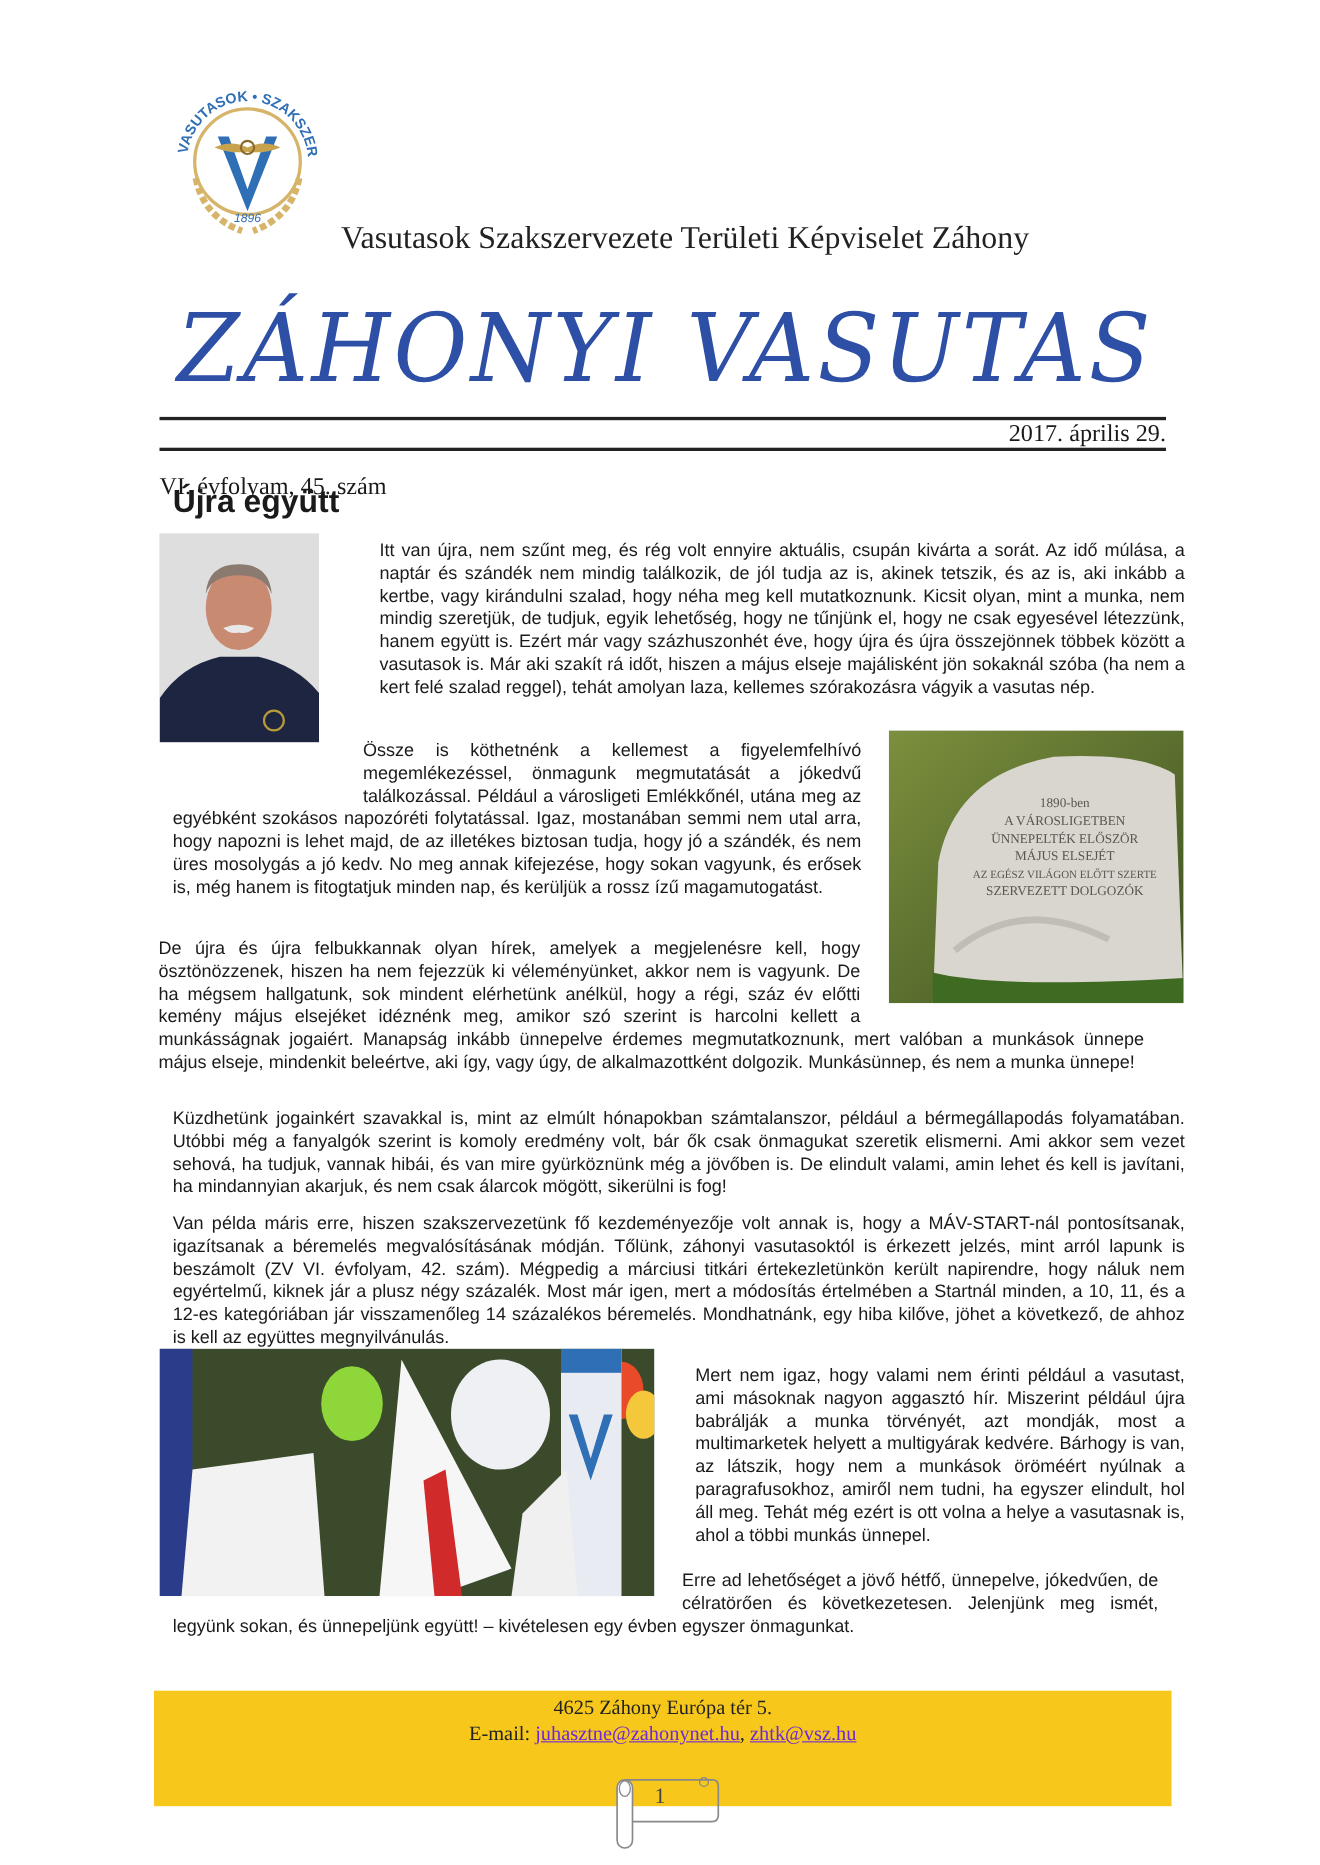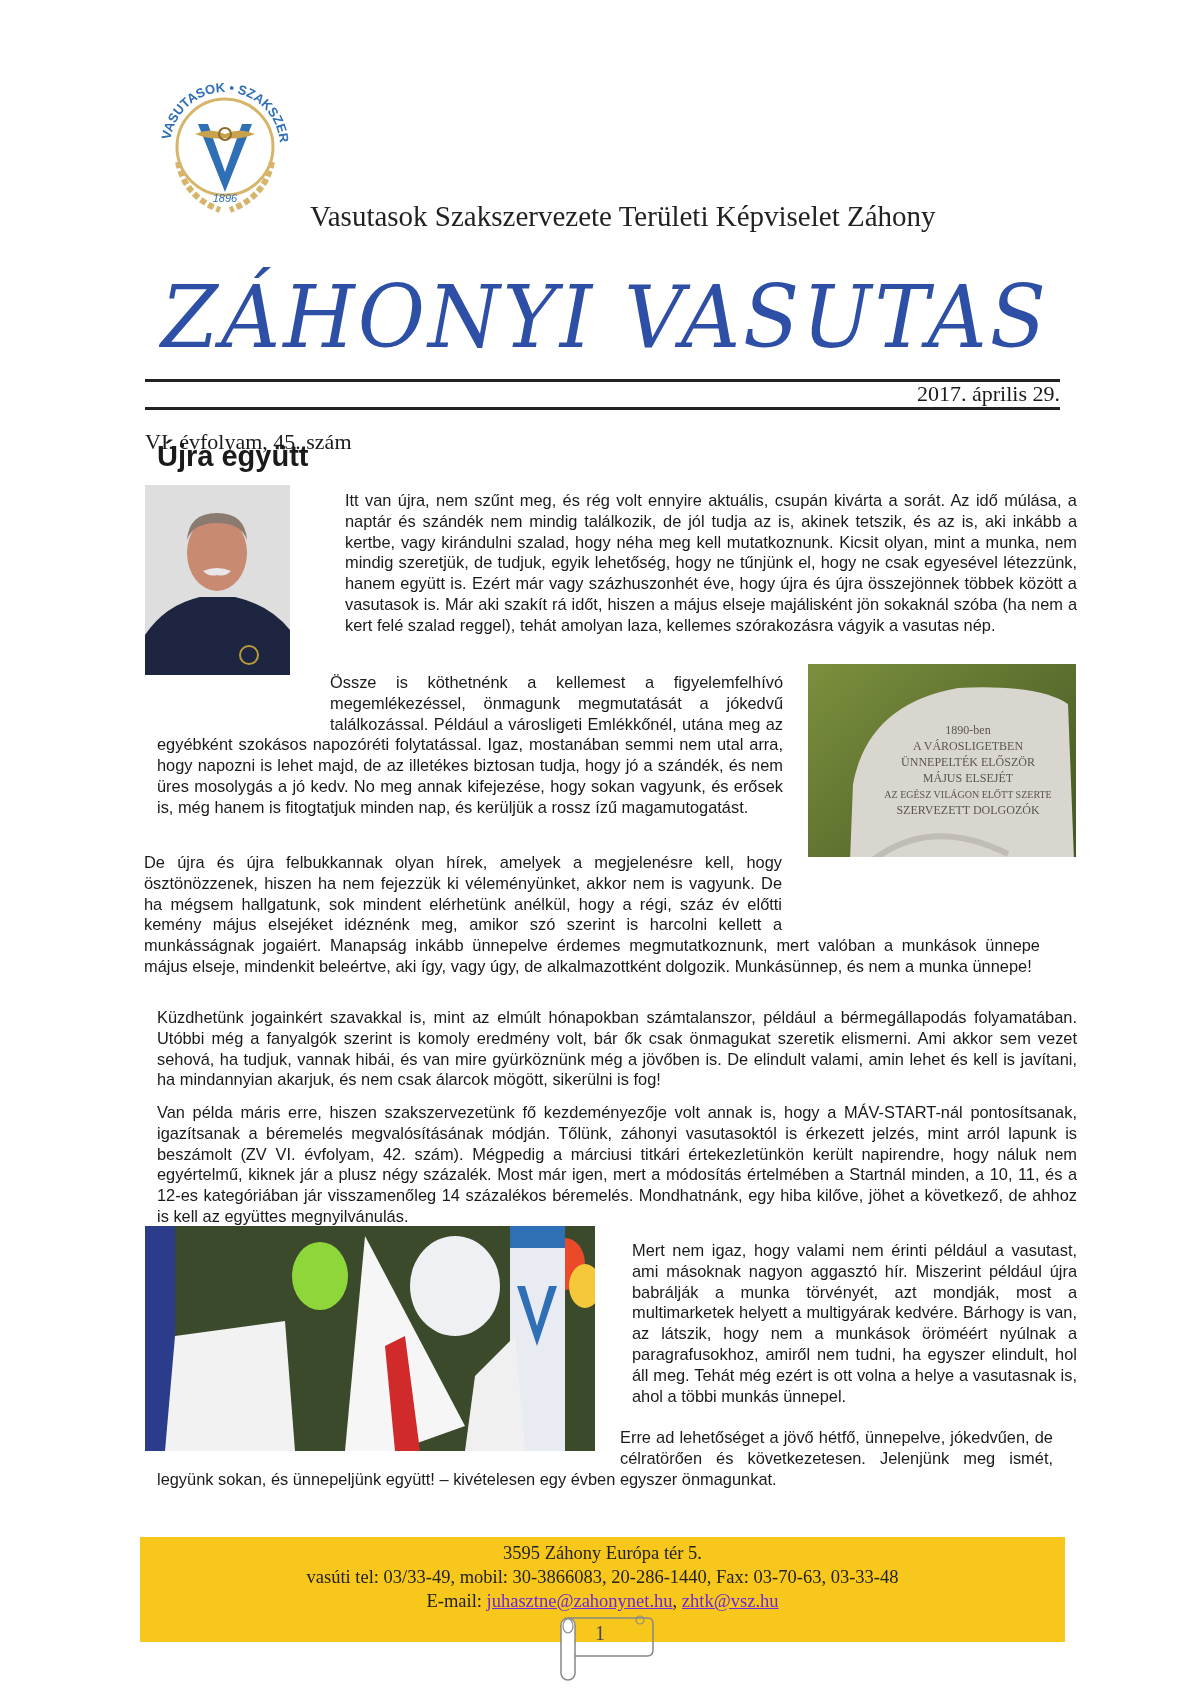--- a/index.html
+++ b/index.html
@@ -59,21 +59,21 @@
     <path d="M0 190 L0 150 Q20 120 55 112 L90 112 Q125 120 145 145 L145 190 Z" fill="#1e2540"></path>
     <ellipse cx="72" cy="68" rx="30" ry="38" fill="#c98a72"></ellipse>
     <path d="M42 55 Q44 28 72 28 Q100 28 102 55 Q96 38 72 38 Q48 38 42 55 Z" fill="#8a7a70"></path>
     <path d="M58 86 Q72 80 86 86 Q80 92 72 90 Q64 92 58 86 Z" fill="#e8e8e8"></path>
     <circle cx="104" cy="170" r="9" fill="none" stroke="#b99a3a" stroke-width="2"></circle>
   </svg>
 </div>
 
 <p class="col body-text" style="left:333px; top:478px; width:732px;">Itt van újra, nem szűnt meg, és rég volt ennyire aktuális, csupán kivárta a sorát. Az idő múlása, a naptár és szándék nem mindig találkozik, de jól tudja az is, akinek tetszik, és az is, aki inkább a kertbe, vagy kirándulni szalad, hogy néha meg kell mutatkoznunk. Kicsit olyan, mint a munka, nem mindig szeretjük, de tudjuk, egyik lehetőség, hogy ne tűnjünk el, hogy ne csak egyesével létezzünk, hanem együtt is. Ezért már vagy százhuszonhét éve, hogy újra és újra összejönnek többek között a vasutasok is. Már aki szakít rá időt, hiszen a május elseje majálisként jön sokaknál szóba (ha nem a kert felé szalad reggel), tehát amolyan laza, kellemes szórakozásra vágyik a vasutas nép.</p>
 
-<div class="photo" style="left:808px; top:664px; width:268px; height:193px;">
+<div class="photo" style="left:808px; top:664px; width:268px; height:248px;">
   <svg width="268" height="248" viewBox="0 0 268 248">
     <rect width="268" height="248" fill="#4f6a2a"></rect>
     <rect width="268" height="248" fill="url(#leafGrad)" opacity="0.6"></rect>
     <defs>
       <linearGradient id="leafGrad" x1="0" y1="0" x2="1" y2="1">
         <stop offset="0" stop-color="#9aa84a"></stop>
         <stop offset="1" stop-color="#2d3d1a"></stop>
       </linearGradient>
     </defs>
     <path d="M40 248 L45 120 Q60 40 150 24 Q230 20 260 40 L268 248 Z" fill="#d9d6cf"></path>
@@ -125,22 +125,21 @@
 <p class="col body-text" style="left:620px; top:1228px; width:445px;">Mert nem igaz, hogy valami nem érinti például a vasutast, ami másoknak nagyon aggasztó hír. Miszerint például újra babrálják a munka törvényét, azt mondják, most a multimarketek helyett a multigyárak kedvére. Bárhogy is van, az látszik, hogy nem a munkások öröméért nyúlnak a paragrafusokhoz, amiről nem tudni, ha egyszer elindult, hol áll meg. Tehát még ezért is ott volna a helye a vasutasnak is, ahol a többi munkás ünnepel.</p>
 
 <div class="col" style="left:145px; top:1415px; width:920px;">
   <div style="float:left; width:475px; height:40px;"></div>
   <p class="body-text">Erre ad lehetőséget a jövő hétfő, ünnepelve, jókedvűen, de célratörően és következetesen. Jelenjünk meg ismét, legyünk sokan, és ünnepeljünk együtt! – kivételesen egy évben egyszer önmagunkat.</p>
 </div>
 
 <div class="abs body-text" style="right:135px; top:1546px; font-size:11px;">Dolhai József</div>
 
 <div class="abs footer">
-  <div>3595 Záhony Európa tér 5.</div>
-  <div>vasúti tel: 03/33-49, mobil: 30-3866083, 20-286-1440, Fax: 03-70-63, 03-33-48</div>
+  <div>4625 Záhony Európa tér 5.</div>
   <div>
     <span>E-mail:</span>
     <a>juhasztne@zahonynet.hu</a><span>,</span>
     <a>zhtk@vsz.hu</a>
   </div>
 </div>
 
 <div class="abs scroll-badge">
   <svg width="105" height="75" viewBox="0 0 105 75">
     <path d="M15 8 L95 8 Q100 8 100 14 L100 40 Q100 46 94 46 L20 46" fill="none" stroke="#888" stroke-width="1.5"></path>

